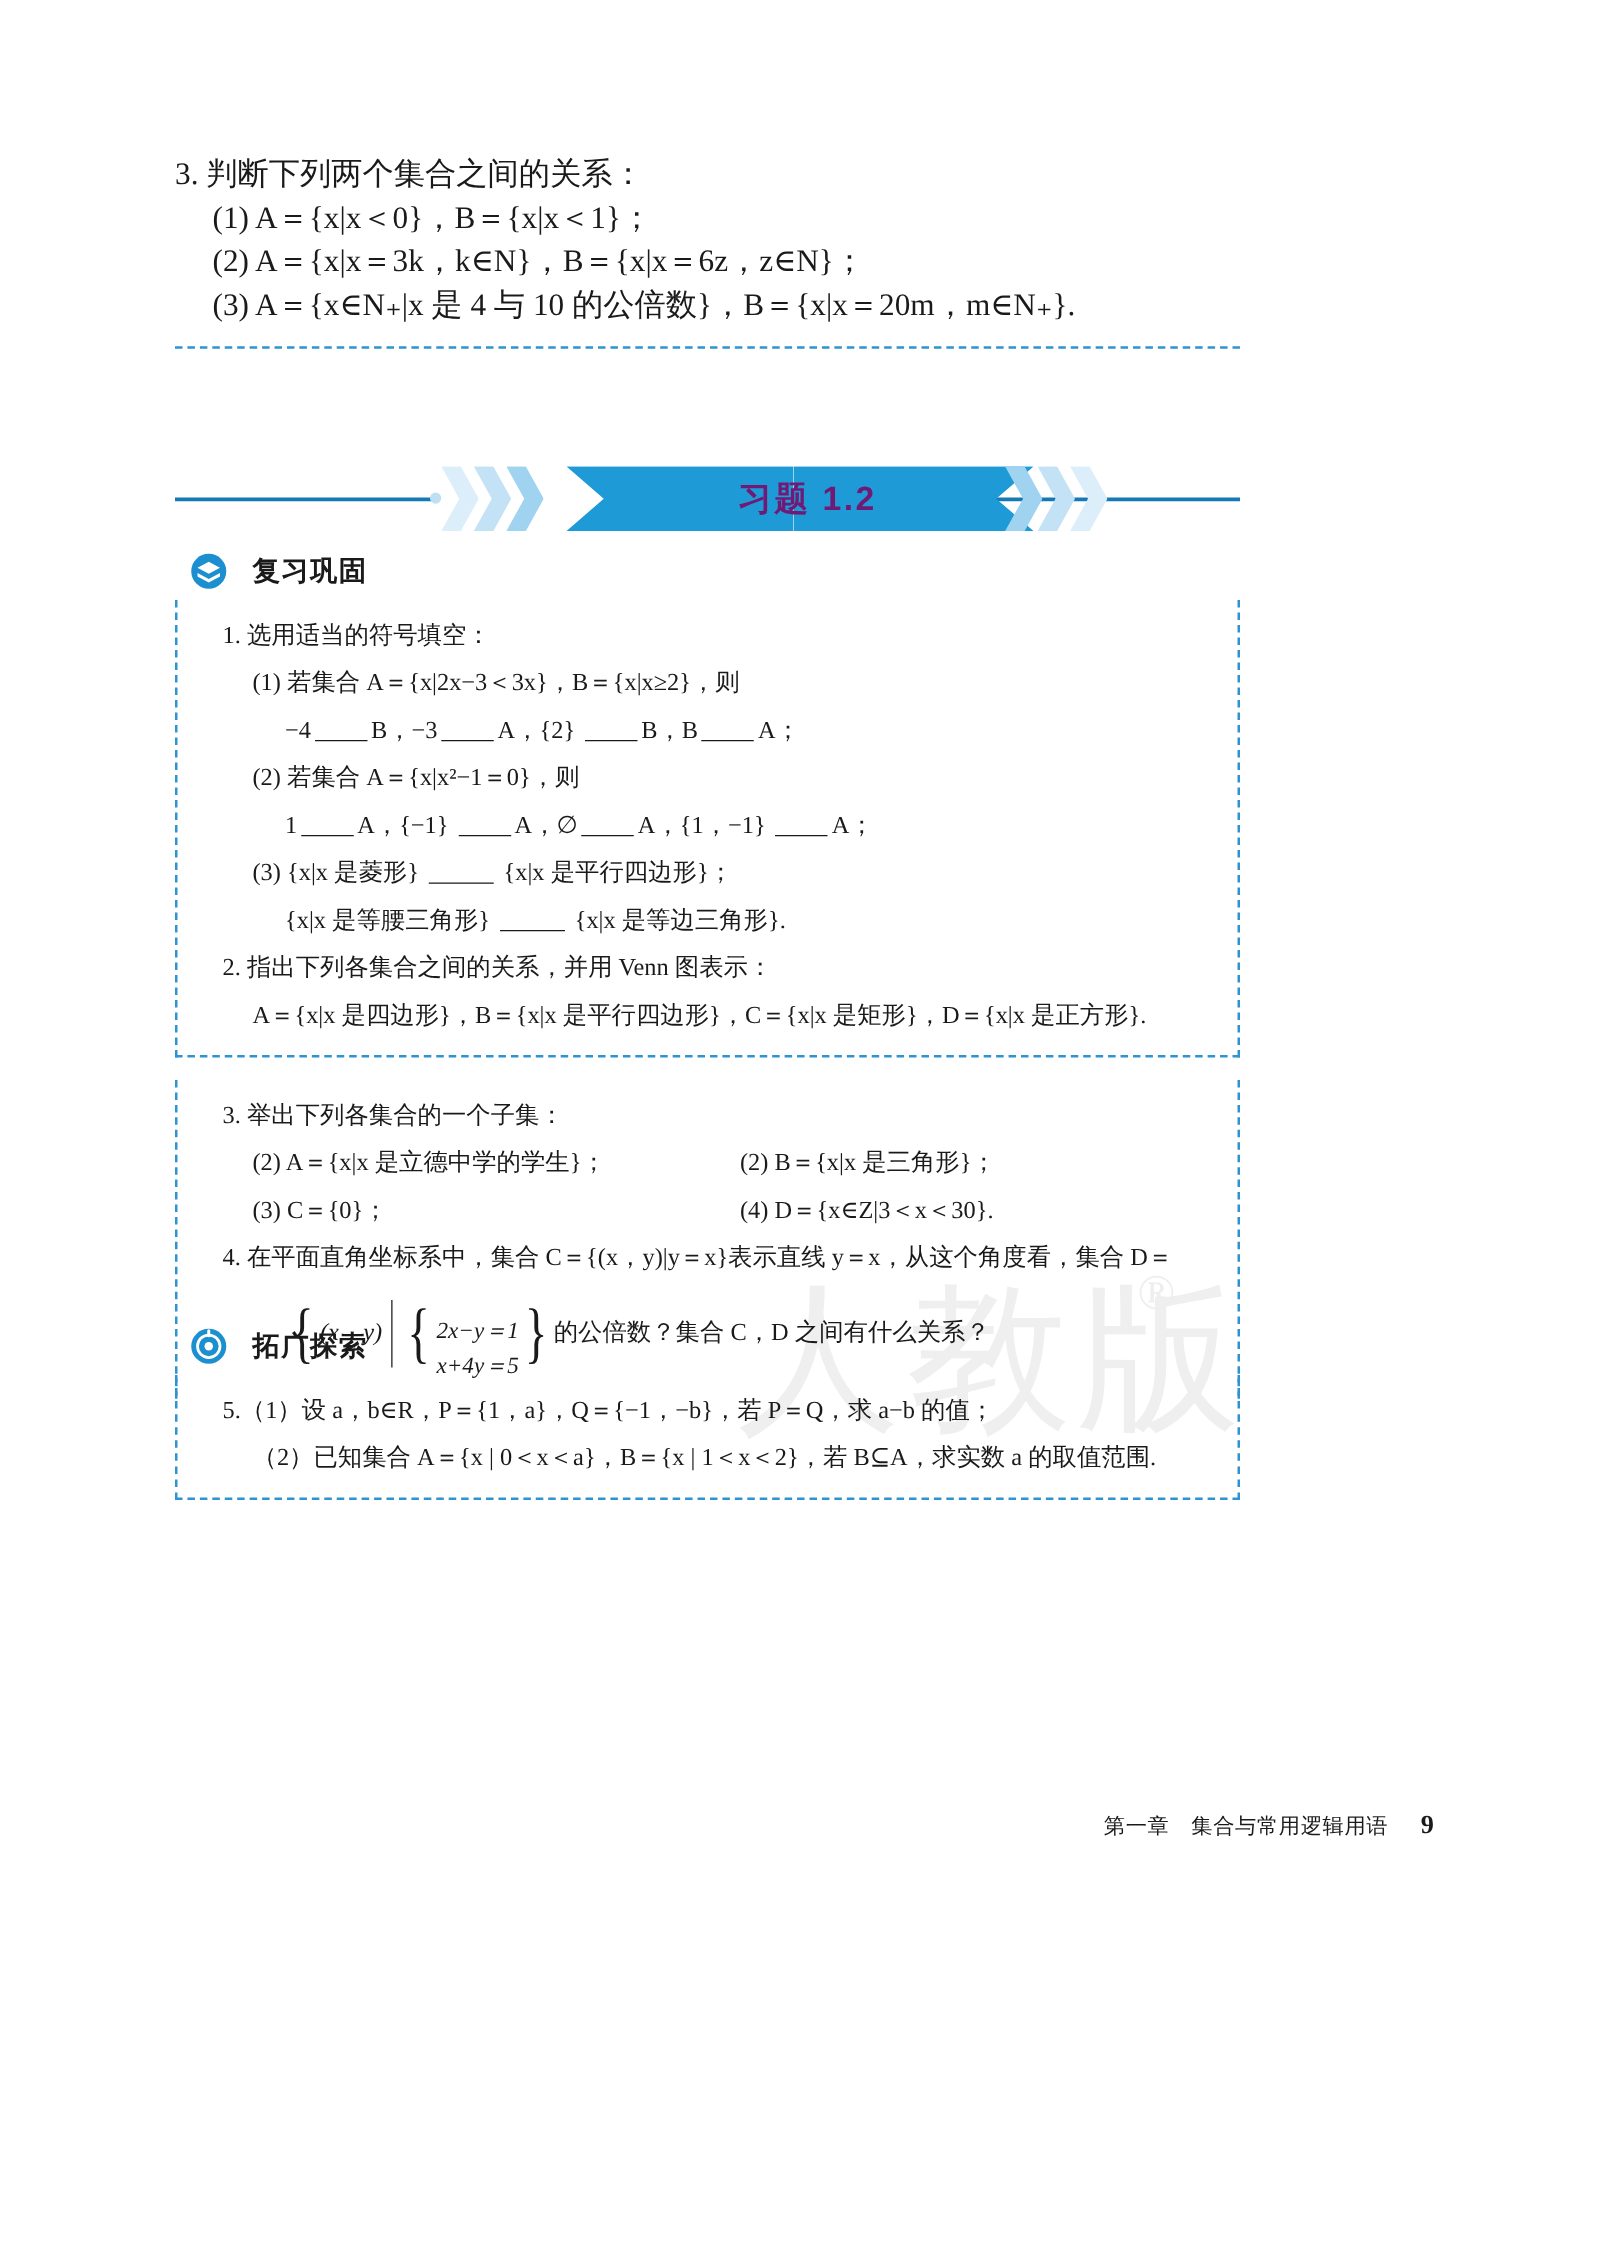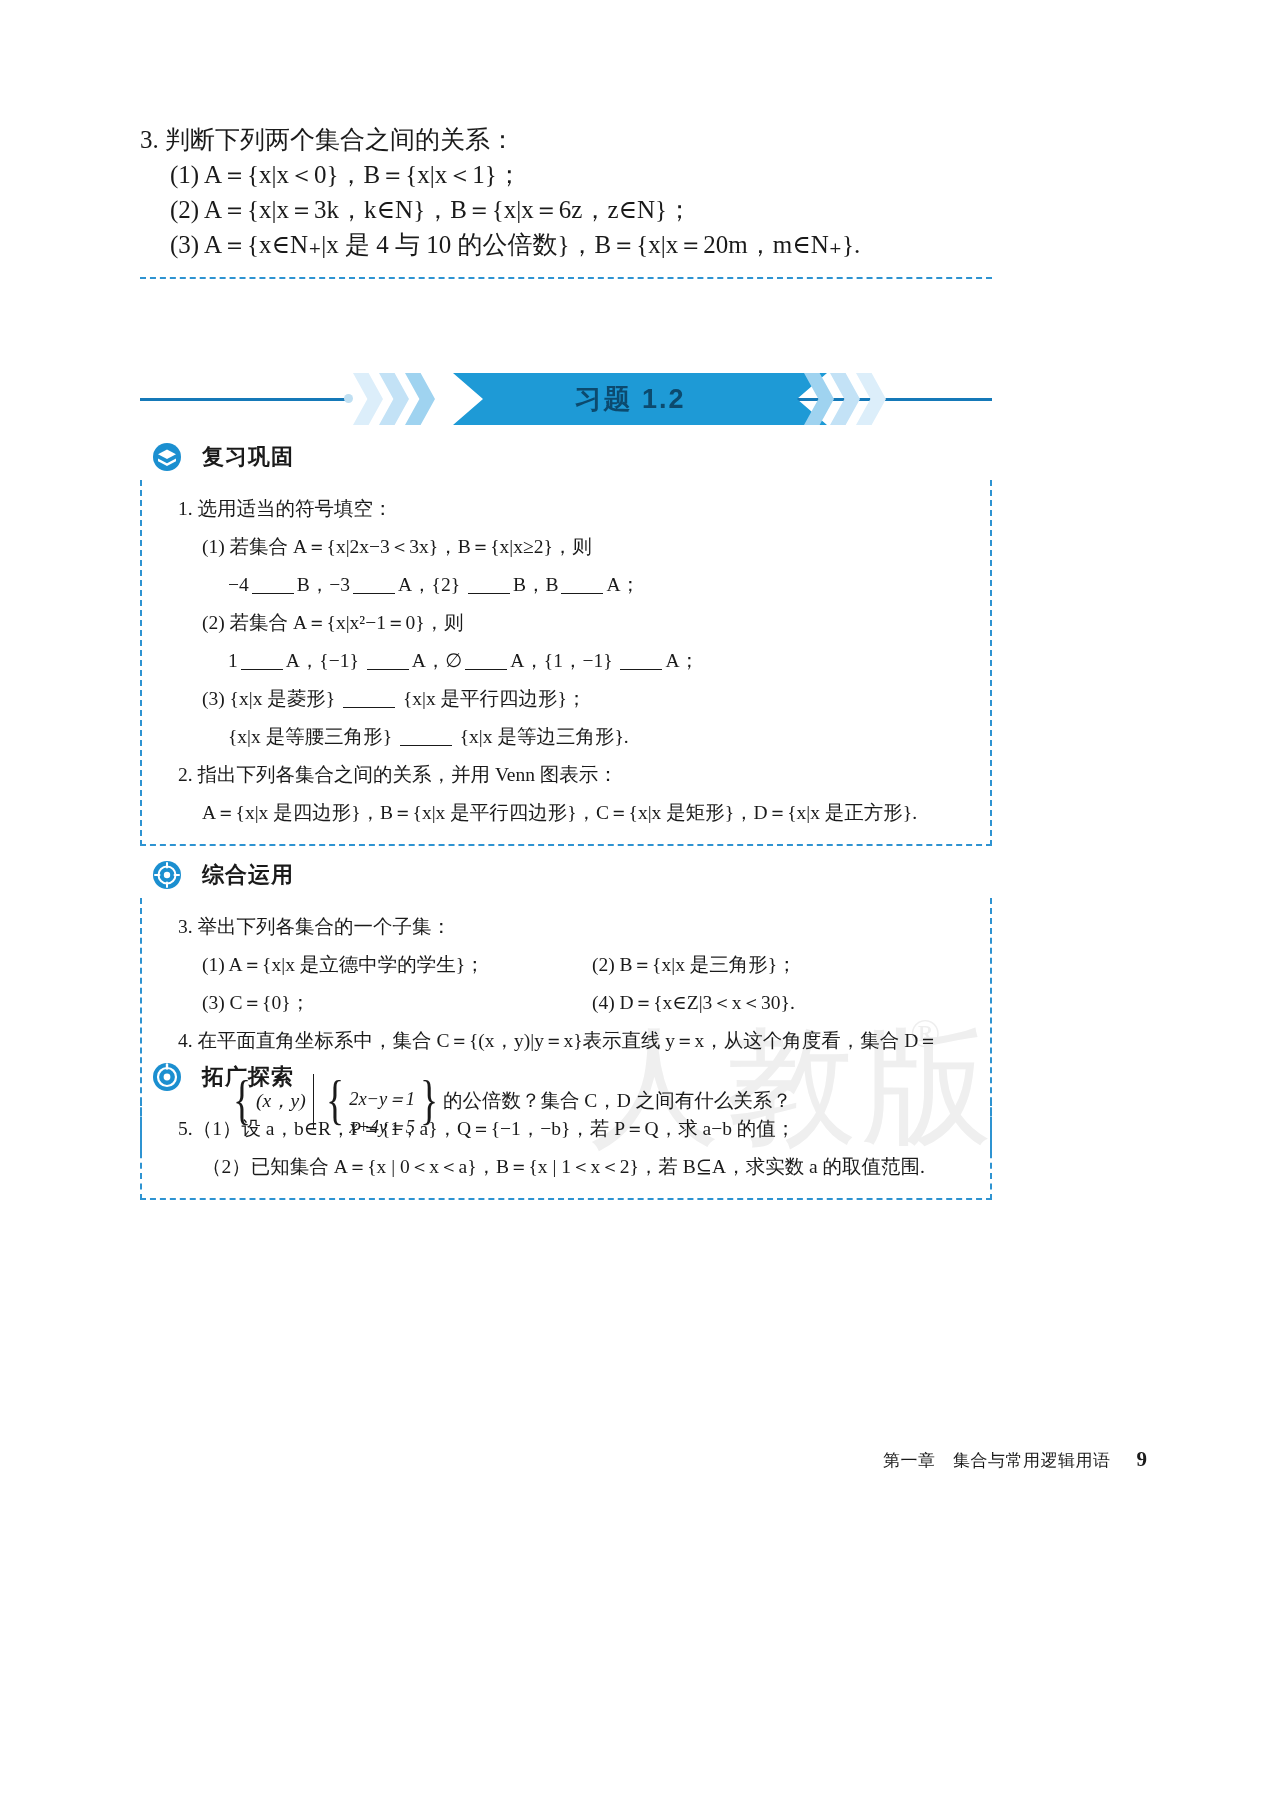--- a/index.html
+++ b/index.html
@@ -108,27 +108,27 @@
     width: 212px;
     clip-path: polygon(30px 0, 100% 0, 100% 100%, 30px 100%, 60px 50%);
   }
   .chev-core.right {
     left: 495px;
     width: 192px;
     clip-path: polygon(0 0, 100% 0, calc(100% - 30px) 50%, 100% 100%, 0 100%);
   }
   .banner-label {
     position: absolute;
-    left: 303px;
+    left: 319px;
     top: 0;
     width: 374px;
     height: 52px;
     line-height: 52px;
     text-align: center;
-    color: #0c4a6e;
+    color: #701a75;
     font-family: "Liberation Sans", sans-serif;
     font-size: 27px;
     font-weight: bold;
     letter-spacing: 2px;
     z-index: 5;
   }
 
   
   .watermark {
     position: absolute;
@@ -318,35 +318,24 @@
       <div class="qline ind1">(2) 若集合 A＝{x|x²−1＝0}，则</div>
       <div class="qline ind2">1<span class="blank"></span>A，{−1} <span class="blank"></span>A，∅<span class="blank"></span>A，{1，−1} <span class="blank"></span>A；</div>
       <div class="qline ind1">(3) {x|x 是菱形} <span class="blank lg"></span> {x|x 是平行四边形}；</div>
       <div class="qline ind2">{x|x 是等腰三角形} <span class="blank lg"></span> {x|x 是等边三角形}.</div>
       <div class="qline">2. 指出下列各集合之间的关系，并用 Venn 图表示：</div>
       <div class="qline ind1">A＝{x|x 是四边形}，B＝{x|x 是平行四边形}，C＝{x|x 是矩形}，D＝{x|x 是正方形}.</div>
     </div>
   </div>
 
   <div class="section" style="top:858px;">
-    <div class="sec-head">
-      <span class="sec-icon">
-        <svg viewBox="0 0 30 30" width="30" height="30">
-          <circle cx="15" cy="15" r="14" fill="#1b8fd0"></circle>
-          <circle cx="15" cy="15" r="8.5" fill="none" stroke="#ffffff" stroke-width="2"></circle>
-          <circle cx="15" cy="15" r="3.2" fill="#ffffff"></circle>
-          <path d="M15 3 L15 7.5 M15 22.5 L15 27 M3 15 L7.5 15 M22.5 15 L27 15" stroke="#ffffff" stroke-width="2" stroke-linecap="round"></path>
-        </svg>
-      </span>
-      <span class="sec-title">综合运用</span>
-    </div>
     <div class="sec-body">
       <div class="qline">3. 举出下列各集合的一个子集：</div>
       <div class="two-col">
-        <span class="c1">(1) A＝{x|x 是立德中学的学生}；</span>
+        <span class="c1">(2) A＝{x|x 是立德中学的学生}；</span>
         <span class="c2">(2) B＝{x|x 是三角形}；</span>
       </div>
       <div class="two-col">
         <span class="c1">(3) C＝{0}；</span>
         <span class="c2">(4) D＝{x∈Z|3＜x＜30}.</span>
       </div>
       <div class="qline wrap">4. 在平面直角坐标系中，集合 C＝{(x，y)|y＝x}表示直线 y＝x，从这个角度看，集合 D＝</div>
       <div class="sysrow">
         <span class="brace">{</span>
         <span class="set-builder">

